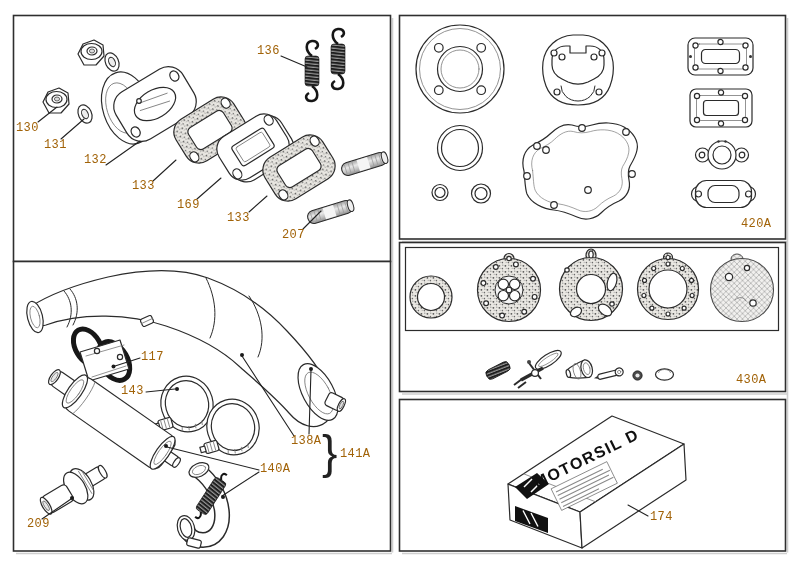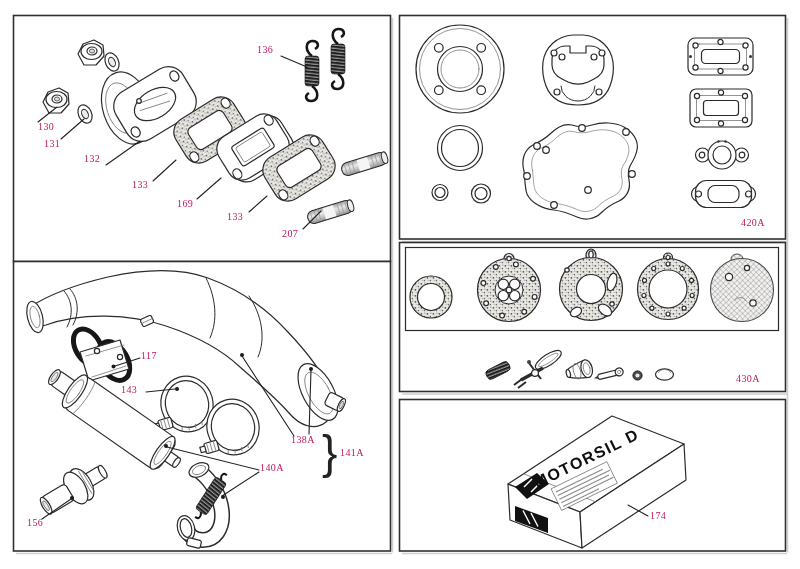--- a/index.html
+++ b/index.html
@@ -1,20 +1,20 @@
 <!DOCTYPE html>
 <html><head>
 <meta charset="utf-8">
 <style>
   html,body{margin:0;padding:0;background:#ffffff;}
   #stage{position:relative;width:800px;height:569px;background:#fff;overflow:hidden;
          font-family:"Liberation Sans",sans-serif;}
   #stage svg{position:absolute;left:0;top:0;}
-  .lbl{position:absolute;font-size:10px;line-height:1;color:#be185d;letter-spacing:.4px;
-       font-family:Liberation Serif, serif;white-space:nowrap;}
+  .lbl{position:absolute;font-size:12px;line-height:1;color:#a16207;letter-spacing:.4px;
+       font-family:Liberation Mono, monospace;white-space:nowrap;}
   .brace{position:absolute;font-size:46px;line-height:50px;font-weight:300;color:#222;}
   .brand{position:absolute;font-size:16px;font-weight:700;letter-spacing:1.5px;color:#101010;
          transform:rotate(-26deg);transform-origin:0 50%;}
   .s1{stroke:#2b2b2b;stroke-width:1;fill:none;stroke-linecap:round;}
   .pt{stroke:#2b2b2b;stroke-width:1.2;fill:#ffffff;stroke-linejoin:round;}
   .gk{stroke:#2b2b2b;stroke-width:1.2;fill:url(#speck);stroke-linejoin:round;}
   .tn{stroke:#777;stroke-width:.8;fill:none;stroke-linecap:round;}
   .ld{stroke:#222;stroke-width:1.1;fill:none;stroke-linecap:round;}
   .dk{fill:#1a1a1a;}
   .pnl{fill:#fff;stroke:#2f2f2f;stroke-width:1.6;}
@@ -430,36 +430,36 @@
     <polygon points="515,506 548,518 548,533 515,521" fill="#111"></polygon>
     <path d="M523,510.5 L530,524 M531,513 L538,526.5" stroke="#fff" stroke-width="1.4"></path>
     <g transform="translate(556,492) rotate(-26)">
       <rect x="-3" y="-5" width="62" height="24" fill="#fff" stroke="#555" stroke-width=".6"></rect>
       <path d="M0,0 L52,0 M0,4 L58,4 M0,8 L55,8 M0,12 L58,12 M0,16 L40,16" stroke="#8a8a8a" stroke-width="1.1"></path>
     </g>
     <path class="ld" d="M628,505 L648,516"></path>
   </g>
 </svg>
 
-<span class="lbl" style="left:38px;top:122px">130</span>
+<span class="lbl" style="left:16px;top:122px">130</span>
 <span class="lbl" style="left:44px;top:139px">131</span>
 <span class="lbl" style="left:84px;top:154px">132</span>
 <span class="lbl" style="left:132px;top:180px">133</span>
 <span class="lbl" style="left:177px;top:199px">169</span>
 <span class="lbl" style="left:227px;top:212px">133</span>
 <span class="lbl" style="left:282px;top:229px">207</span>
 <span class="lbl" style="left:257px;top:45px">136</span>
 
 <span class="lbl" style="left:141px;top:351px">117</span>
 <span class="lbl" style="left:121px;top:385px">143</span>
 <span class="lbl" style="left:291px;top:435px">138A</span>
 <span class="brace" style="left:322px;top:427px">}</span>
 <span class="lbl" style="left:340px;top:448px">141A</span>
 <span class="lbl" style="left:260px;top:463px">140A</span>
-<span class="lbl" style="left:27px;top:518px">156</span>
+<span class="lbl" style="left:27px;top:518px">209</span>
 
 <span class="lbl" style="left:741px;top:218px">420A</span>
 <span class="lbl" style="left:736px;top:374px">430A</span>
 <span class="lbl" style="left:650px;top:511px">174</span>
 
 <span class="brand" style="left:535px;top:475px">MOTORSIL D</span>
 
 </div>
 
 </body></html>

